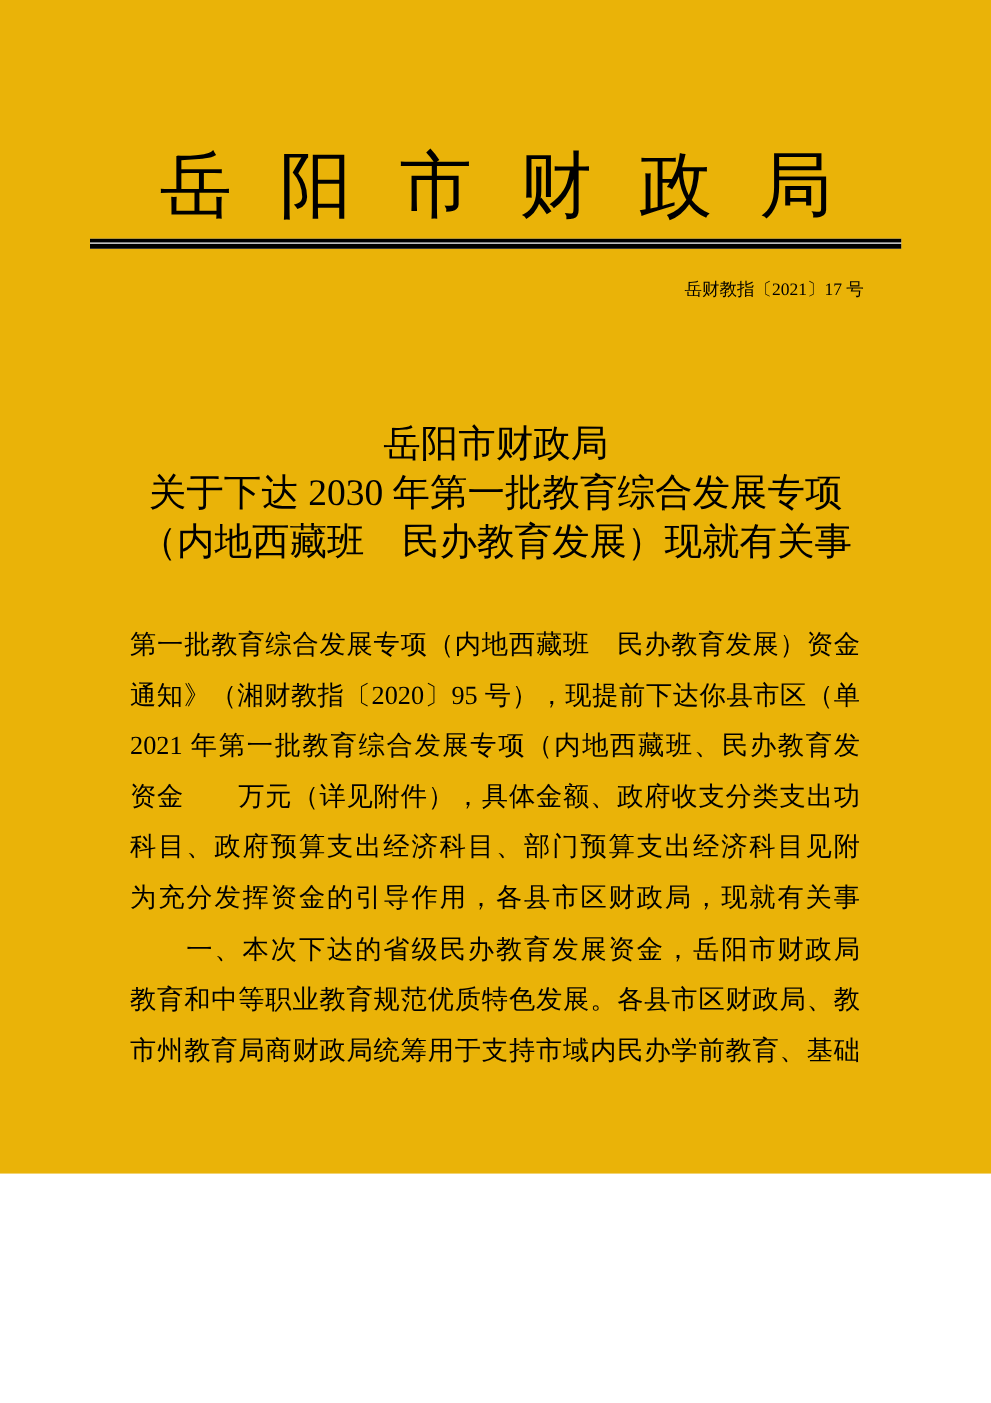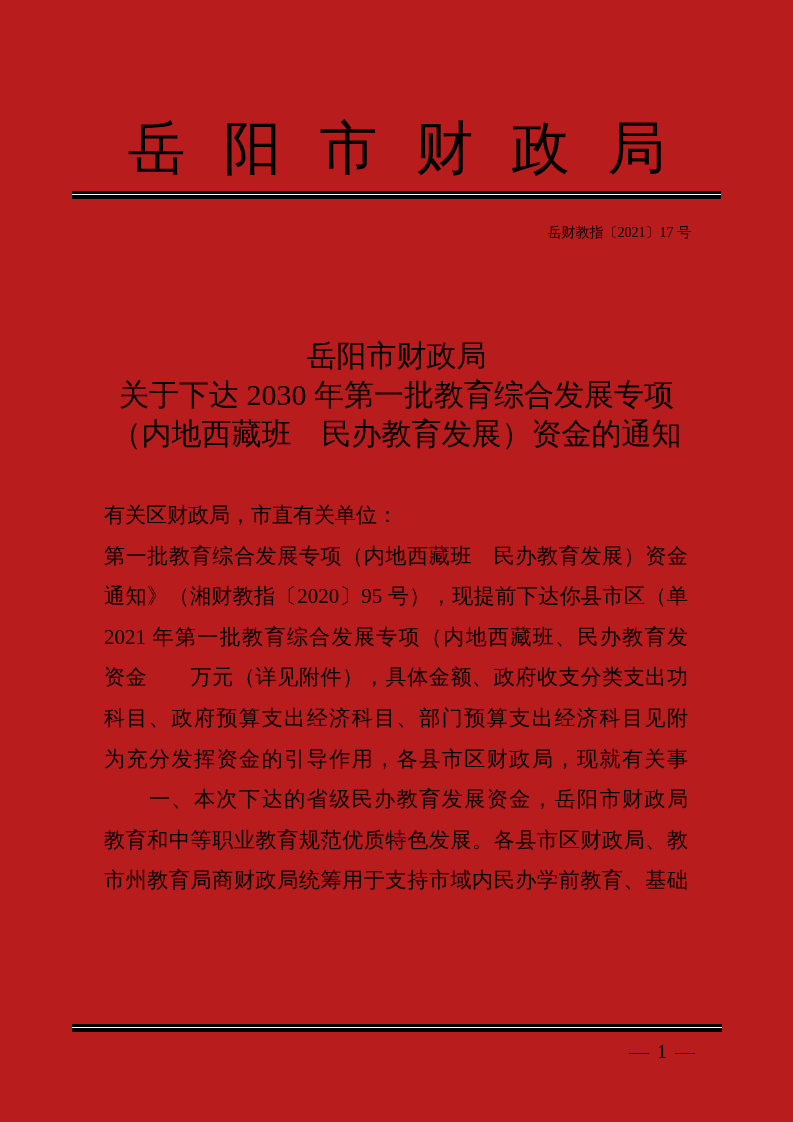--- a/index.html
+++ b/index.html
@@ -1,21 +1,21 @@
 <!DOCTYPE html>
 <html><head>
 <meta charset="utf-8">
 <style>
   * { margin:0; padding:0; box-sizing:border-box; }
   html,body { background:#ffffff; }
   body { font-family:"Liberation Serif","DejaVu Serif",serif; color:#000; }
   .page {
     position:relative;
-    width:793px; height:1122px;
-    background:#b91c1c;
+    width:793px; height:939px;
+    background:#eab308;
     overflow:hidden;
     margin:0 auto;
   }
   
   .agency-name {
     position:absolute; top:120px; left:0; right:0;
     text-align:center;
     font-size:58px; line-height:1;
     letter-spacing:38px; padding-left:38px;
     white-space:nowrap;
@@ -75,26 +75,25 @@
 
   <div class="agency-name">岳阳市财政局</div>
 
   <div class="double-rule rule-header"></div>
 
   <div class="doc-number">岳财教指〔2021〕17 号</div>
 
   <div class="doc-title">
     <div class="t-line">岳阳市财政局</div>
     <div class="t-line">关于下达 2030 年第一批教育综合发展专项</div>
-    <div class="t-line">（内地西藏班　民办教育发展）资金的通知</div>
+    <div class="t-line">（内地西藏班　民办教育发展）现就有关事</div>
   </div>
 
   <div class="doc-body">
 
-    <div class="bline natural">有关区财政局，市直有关单位：</div>
 
     <div>
       <div class="bline">第一批教育综合发展专项（内地西藏班　民办教育发展）资金的</div>
       <div class="bline">通知》（湘财教指〔2020〕95 号），现提前下达你县市区（单位）</div>
       <div class="bline">2021 年第一批教育综合发展专项（内地西藏班、民办教育发展）</div>
       <div class="bline">资金　　万元（详见附件），具体金额、政府收支分类支出功能</div>
       <div class="bline">科目、政府预算支出经济科目、部门预算支出经济科目见附件。</div>
       <div class="bline">为充分发挥资金的引导作用，各县市区财政局，现就有关事</div>
     </div>
 

